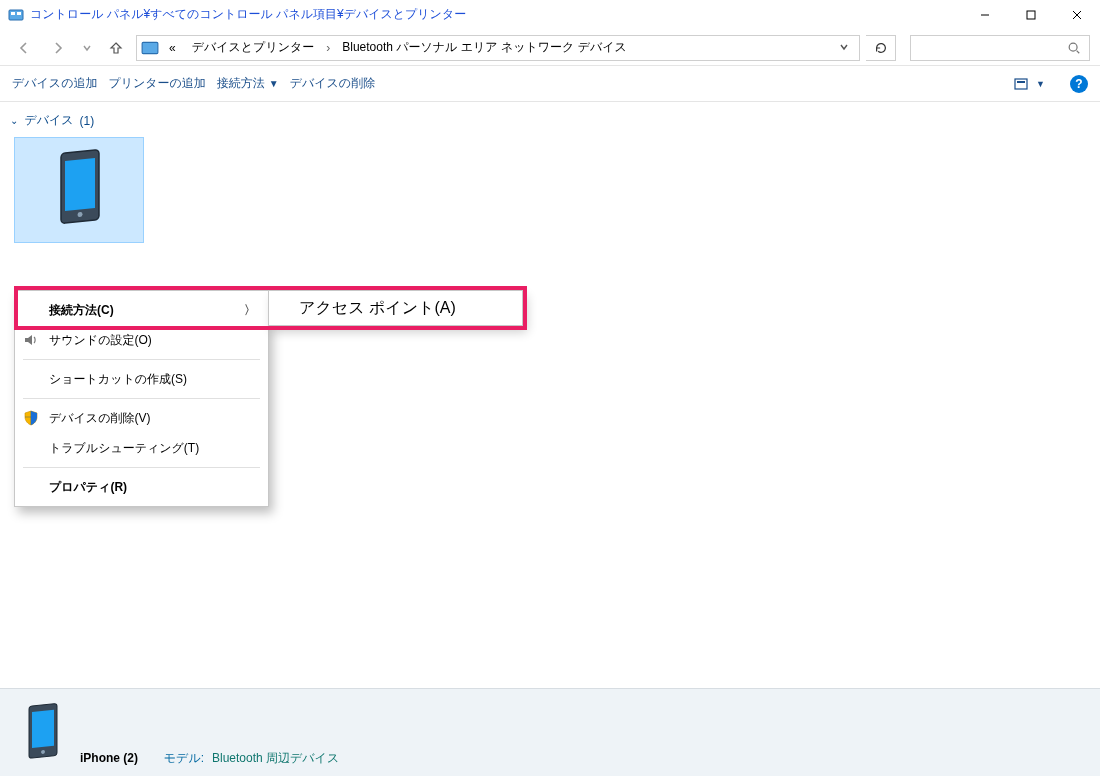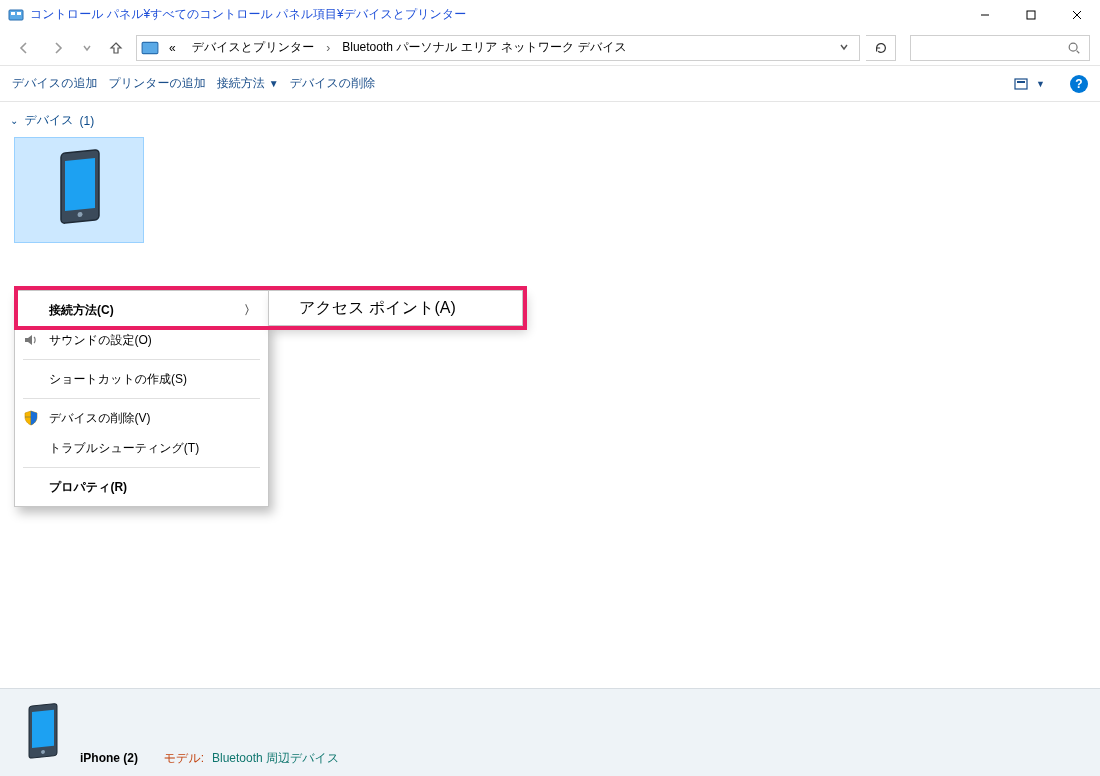--- a/index.html
+++ b/index.html
@@ -174,21 +174,21 @@
     border-top:1px solid #d7dde2;
     display:flex; align-items:flex-end; gap:14px;
     padding: 8px 20px;
   }
   .details-pane .thumb {
     width:46px; height:70px; display:flex; align-items:center; justify-content:center;
   }
   .details-pane .info { padding-top:4px; font-size:12px; color:#333;}
   .details-pane .info .title { font-weight:bold; color:#000; margin-bottom:2px;}
   .details-pane .info .row { display:flex; gap:8px; line-height:1.6;}
-  .details-pane .info .row .k { color:#c2410c; min-width:52px; text-align:right;}
+  .details-pane .info .row .k { color:#0369a1; min-width:52px; text-align:right;}
   .details-pane .info .row .v { color:#0f766e;}
 
 </style>
 </head>
 <body>
 
 <div class="titlebar">
   <span class="app-icon">
     <svg viewBox="0 0 16 16">
         <rect x="1" y="3" width="14" height="10" rx="1" fill="#5aa9e6" stroke="#2a6fb0"></rect>

